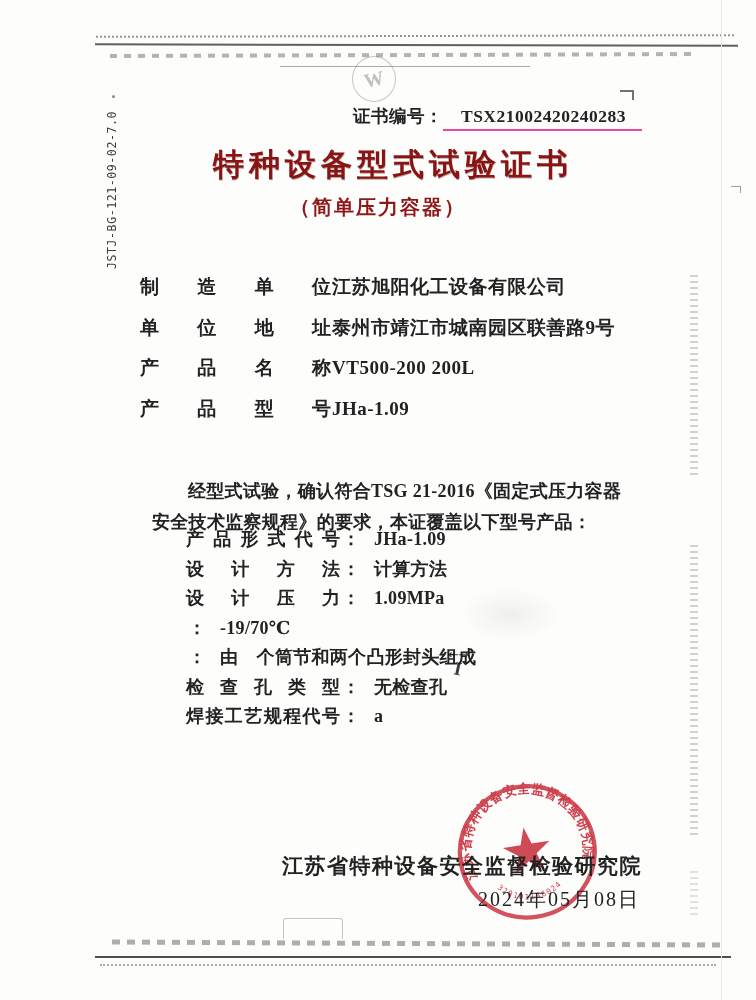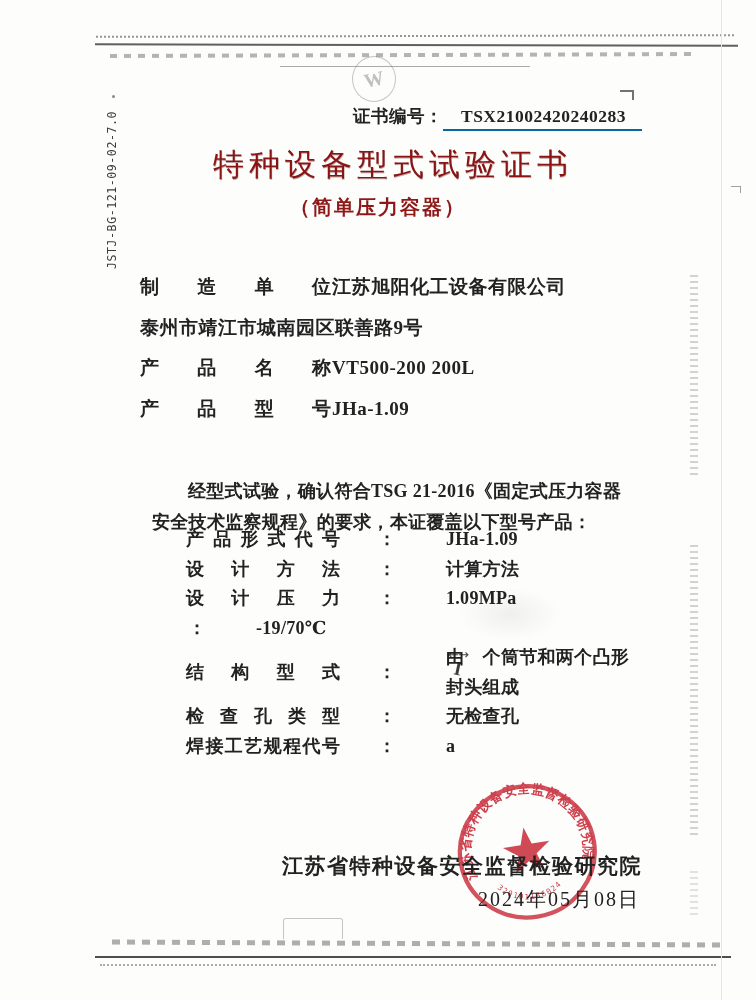--- a/index.html
+++ b/index.html
@@ -31,38 +31,38 @@
   
   .watermark{position:absolute;top:56px;left:352px;width:42px;height:44px;border:1.5px solid rgba(120,120,120,.42);border-radius:50%;display:flex;align-items:center;justify-content:center;}
   .watermark span{font-size:20px;color:rgba(100,100,100,.4);transform:rotate(-12deg);font-weight:700;}
   
   .vcode{position:absolute;top:182px;left:28px;width:170px;height:16px;
     transform:rotate(-90deg);transform-origin:center;
     font-family:"DejaVu Sans Mono",monospace;font-size:11.5px;letter-spacing:.6px;
     color:#3d3d3d;text-align:center;white-space:nowrap;}
   
   .certno-row{position:absolute;top:104px;right:114px;font-size:17.5px;font-weight:700;letter-spacing:.5px;white-space:nowrap;}
-  .certno-value{display:inline-block;min-width:185px;border-bottom:2px solid #0369a1;padding:0 6px 2px 8px;text-align:center;font-family:"Liberation Serif","DejaVu Serif",serif;}
+  .certno-value{display:inline-block;min-width:185px;border-bottom:2px solid #ec4899;padding:0 6px 2px 8px;text-align:center;font-family:"Liberation Serif","DejaVu Serif",serif;}
   
   .title{position:absolute;top:144px;left:0;right:0;text-align:center;
-    font-size:31px;font-weight:400;letter-spacing:5px;color:#8a1414;
+    font-size:31px;font-weight:700;letter-spacing:5px;color:#8a1414;
     text-shadow:.5px .5px 0 rgba(60,0,0,.35);margin-left:30px;}
   .subtitle{position:absolute;top:194px;left:0;right:0;text-align:center;
     font-size:20px;font-weight:700;letter-spacing:2px;color:#8e1818;}
   
   .fields{position:absolute;top:274px;left:140px;right:112px;}
   .field-row{display:flex;align-items:baseline;margin-bottom:14.5px;font-size:19px;font-weight:700;}
   .f-label{width:192px;flex:0 0 192px;text-align:justify;text-align-last:justify;letter-spacing:1px;}
   .f-value{flex:1;text-align:left;letter-spacing:.5px;}
   
   .statement{position:absolute;top:464px;left:140px;right:110px;margin:12px;
     font-size:18px;font-weight:700;line-height:31px;text-indent:2em;letter-spacing:.3px;}
   
   .specs{position:absolute;top:525px;left:186px;right:120px;}
-  .spec-row{display:flex;align-items:center;line-height:29.5px;font-size:18px;font-weight:700;gap:36px;}
+  .spec-row{display:flex;align-items:flex-end;line-height:29.5px;font-size:18px;font-weight:700;}
   .s-label{width:154px;flex:0 0 154px;text-align:justify;text-align-last:justify;}
   .s-colon{flex:0 0 auto;padding:0 4px 0 2px;}
   .s-value{flex:1;margin-left:10px;letter-spacing:.3px;}
   
   .cursor-art{position:absolute;top:648px;left:438px;width:40px;text-align:center;color:#1c1c1c;opacity:.85;line-height:1;}
   .cursor-art .arrows{display:block;font-size:13px;letter-spacing:-1px;font-family:"DejaVu Sans",sans-serif;}
   .cursor-art .ibeam{display:block;font-size:19px;font-weight:700;transform:rotate(12deg);margin-top:-2px;}
   
   .seal{position:absolute;top:774px;left:449px;width:156px;height:152px;transform:rotate(-9deg);opacity:.92;z-index:1;}
   .footer-issuer{position:absolute;top:852px;right:114px;font-size:21px;font-weight:700;letter-spacing:1.5px;z-index:2;white-space:nowrap;}
@@ -102,20 +102,21 @@
 
   <div class="title">特种设备型式试验证书</div>
   <div class="subtitle">（简单压力容器）</div>
 
   <div class="fields">
     <div class="field-row">
       <span class="f-label">制 造 单 位</span>
       <span class="f-value">江苏旭阳化工设备有限公司</span>
     </div>
     <div class="field-row">
+      <span class="f-label">单 位 地 址</span>
       <span class="f-value">泰州市靖江市城南园区联善路9号</span>
     </div>
     <div class="field-row">
       <span class="f-label">产 品 名 称</span>
       <span class="f-value">VT500-200 200L</span>
     </div>
     <div class="field-row">
       <span class="f-label">产 品 型 号</span>
       <span class="f-value">JHa-1.09</span>
     </div>
@@ -137,21 +138,20 @@
     <div class="spec-row">
       <span class="s-label">设 计 压 力</span>
       <span class="s-colon">：</span>
       <span class="s-value">1.09MPa</span>
     </div>
     <div class="spec-row">
       <span class="s-colon">：</span>
       <span class="s-value">-19/70℃</span>
     </div>
     <div class="spec-row">
-      <span class="s-label">结 构 型 式</span>
       <span class="s-colon">：</span>
       <span class="s-value">由　个筒节和两个凸形封头组成</span>
     </div>
     <div class="spec-row">
       <span class="s-label">检 查 孔 类 型</span>
       <span class="s-colon">：</span>
       <span class="s-value">无检查孔</span>
     </div>
     <div class="spec-row">
       <span class="s-label">焊接工艺规程代号</span>

